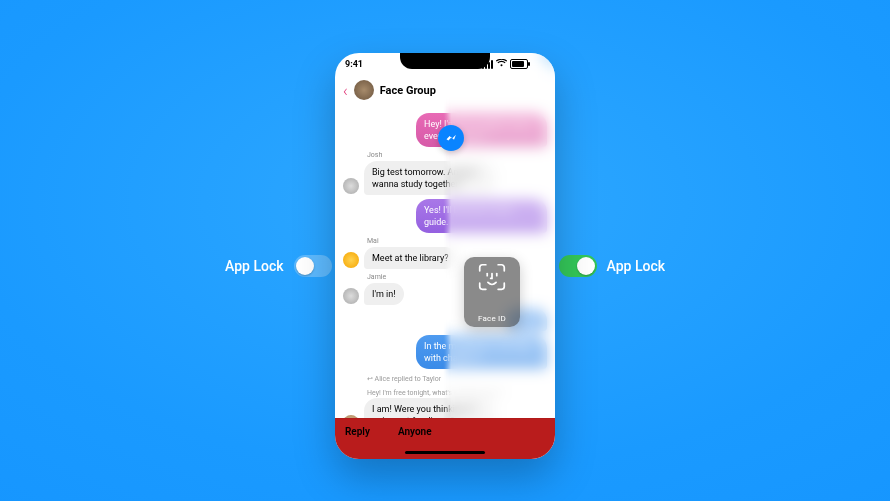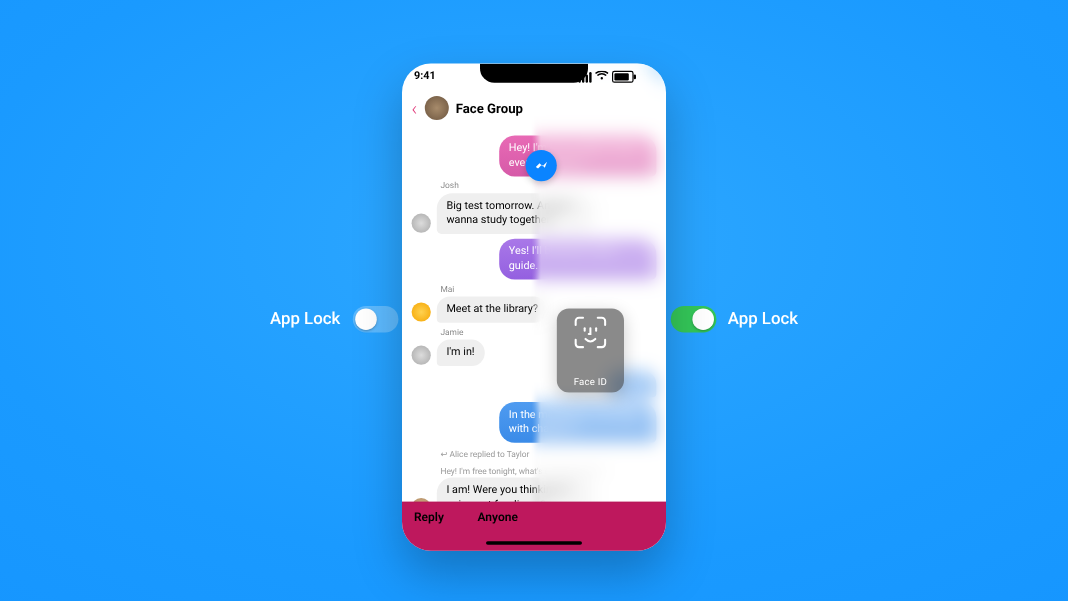--- a/index.html
+++ b/index.html
@@ -50,21 +50,21 @@
   .bub{max-width:115px;padding:5px 8px;border-radius:13px;font-size:9px;line-height:12px;}
   .bub.pink{background:linear-gradient(#E86AB5,#D65AA8);color:#fff;border-bottom-right-radius:4px;}
   .bub.purple{background:linear-gradient(#A978E8,#9460E0);color:#fff;border-bottom-right-radius:4px;}
   .bub.blue{background:linear-gradient(#4F9BF0,#3A8BE8);color:#fff;border-bottom-right-radius:4px;}
   .bub.grey{background:#EFEFEF;color:#000;border-bottom-left-radius:4px;}
   .av-sm{width:16px;height:16px;border-radius:50%;flex:none;margin-bottom:1px;}
   .av-gold{background:radial-gradient(#ffd250,#f5a400);}
   .av-josh{background:radial-gradient(#dcdcdc,#a8a8a8);}
   .av-sand{background:radial-gradient(#d8b58f,#b08b60);}
   .quote{font-size:7px;color:#9a9a9a;margin:6px 0 1px 24px;}
-  .bottom{position:absolute;bottom:0;left:0;right:0;height:40px;background:#be185d;z-index:5;
+  .bottom{position:absolute;bottom:0;left:0;right:0;height:40px;background:#b91c1c;z-index:5;
     border-top:1px solid rgba(0,0,0,.04);}
   .actions{display:flex;height:24px;align-items:center;padding:0 10px;gap:28px;
     font-size:10px;font-weight:600;color:#000;}
   .homebar{position:absolute;bottom:5px;left:50%;transform:translateX(-50%);
     width:80px;height:3px;border-radius:2px;background:#000;}
   
   .blur{position:absolute;top:0;bottom:0;left:108px;right:0;
     background:rgba(255,255,255,.45);z-index:4;
     -webkit-backdrop-filter:blur(7px);backdrop-filter:blur(7px);
     border-left:1px solid rgba(255,255,255,.55);

